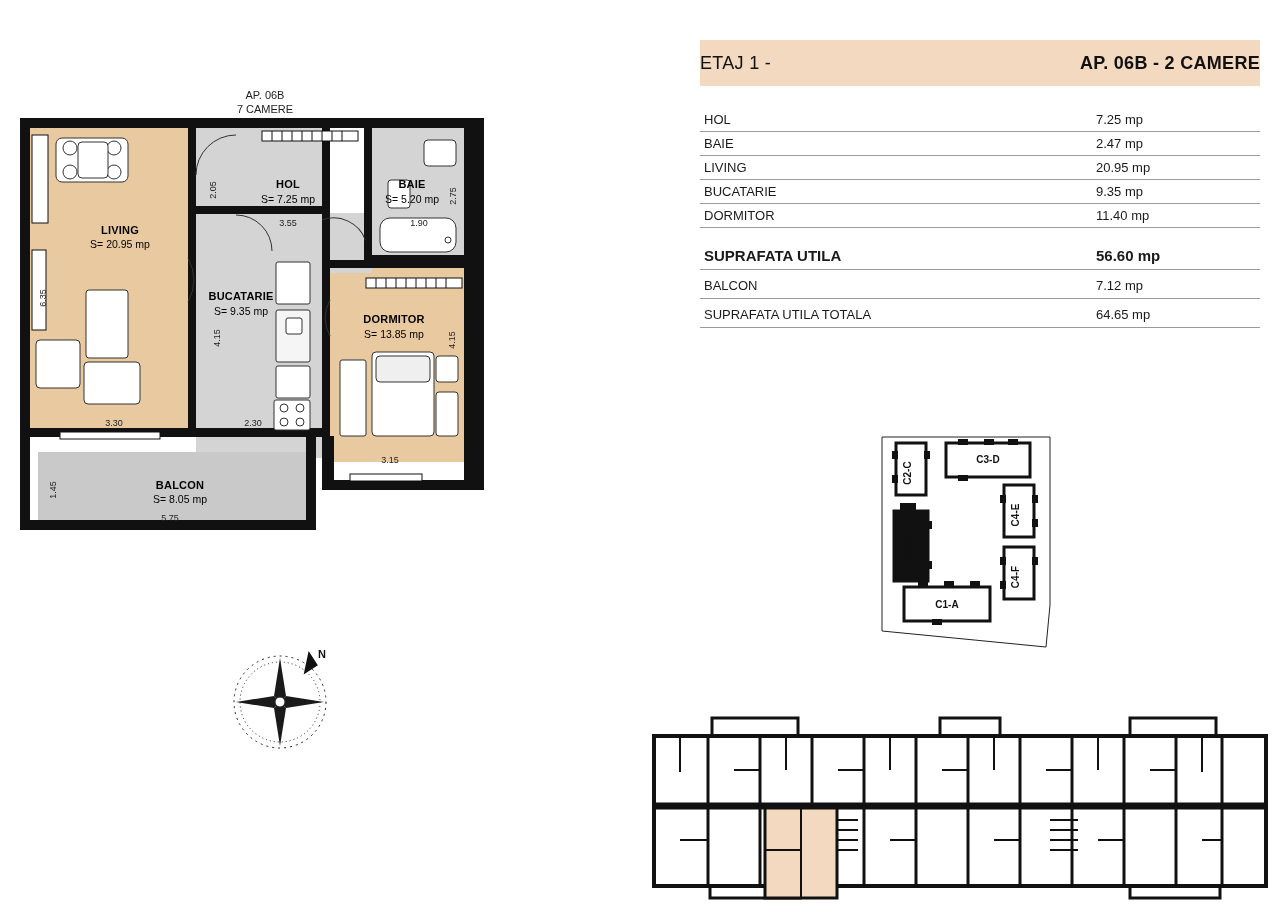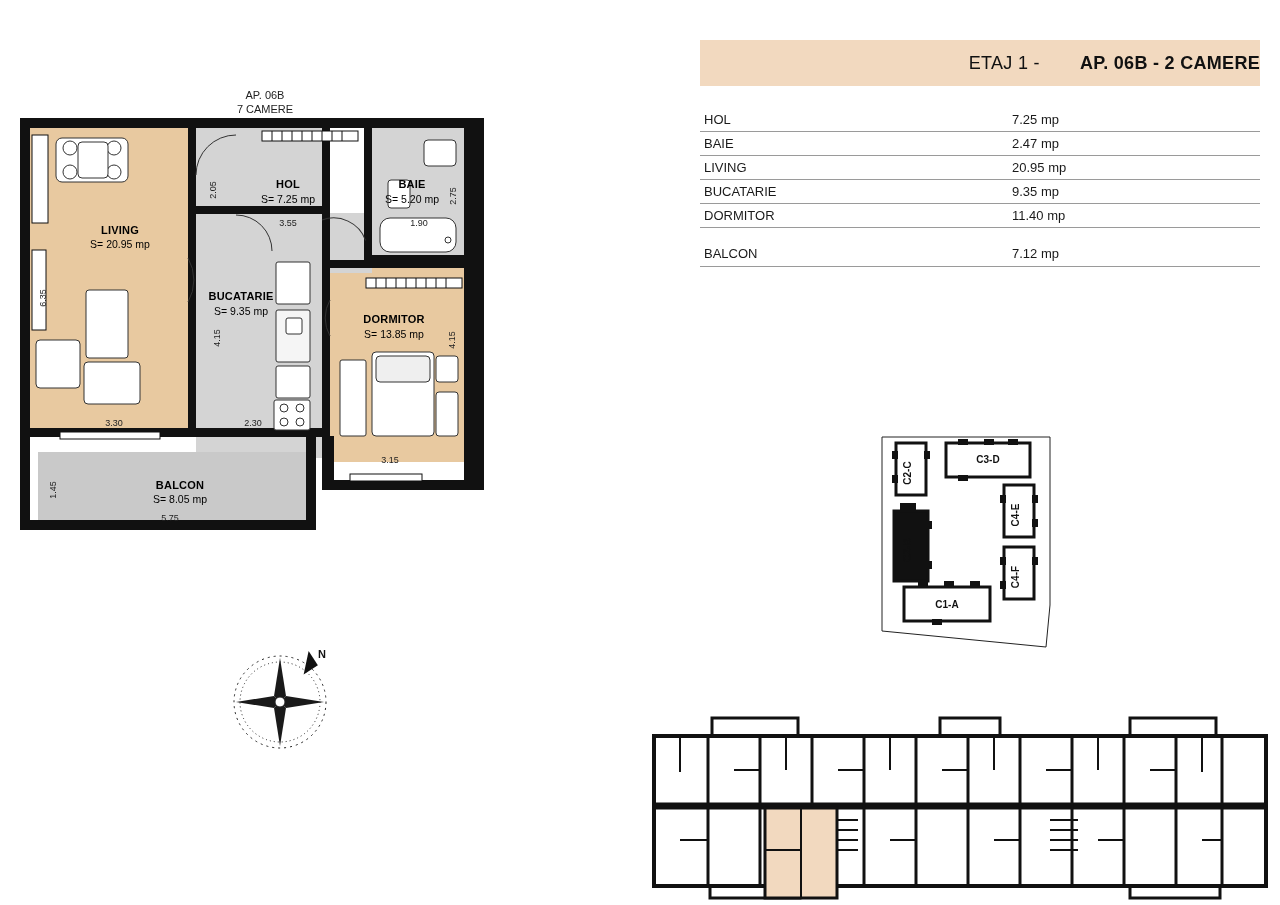--- a/index.html
+++ b/index.html
@@ -20,21 +20,21 @@
   .plan-svg { position:absolute; left:0; top:0; }
 
   .room-name { font-size:11px; font-weight:700; letter-spacing:.2px; }
   .room-area { font-size:10.5px; }
   .dim-text  { font-size:9px; fill:#222; }
 
   
   #info-panel { position:absolute; left:700px; top:40px; width:560px; }
   .title-bar {
     background:#f2d9bf; height:46px; display:flex; align-items:center;
-    justify-content:flex-end; font-size:18px; letter-spacing:.3px; color:#111;
+    justify-content:space-between; font-size:18px; letter-spacing:.3px; color:#111;
   }
   .title-bar .light { font-weight:400; }
   .title-bar .bold  { font-weight:700;margin-left:40px; }
 
   table.areas { width:100%; border-collapse:collapse; margin-top:22px; }
   table.areas td { font-size:13px; padding:4px 2px 4px 4px; border-bottom:1px solid #9a9a9a; }
   table.areas td.val { text-align:left; padding-right:6px; }
   table.areas tr.spacer td { border-bottom:none; height:10px; padding:0; }
   table.areas tr.total td { font-size:15px; font-weight:700; padding-top:9px; padding-bottom:5px; }
   table.areas tr.plain td { font-size:13px; padding-top:8px; padding-bottom:5px; }
@@ -251,23 +251,31 @@
         <td>BUCATARIE</td>
         <td class="val">9.35 mp</td>
       </tr>
       <tr>
         <td>DORMITOR</td>
         <td class="val">11.40 mp</td>
       </tr>
       <tr class="spacer">
           <td colspan="2"></td>
         </tr>
+      <tr class="total">
+        <td>SUPRAFATA UTILA</td>
+        <td class="val">56.60 mp</td>
+      </tr>
       <tr class="plain">
         <td>BALCON</td>
         <td class="val">7.12 mp</td>
+      </tr>
+      <tr class="plain">
+        <td>SUPRAFATA UTILA TOTALA</td>
+        <td class="val">64.65 mp</td>
       </tr>
     </tbody>
   </table>
 </div>
 
 <svg id="block-key" width="180" height="215" viewBox="0 0 180 215">
   <polygon points="2,2 170,2 170,170 166,212 2,196" fill="#ffffff" stroke="#222" stroke-width="1"></polygon>
 
   <g>
     <rect x="16" y="8" width="30" height="52" fill="#fff" stroke="#111" stroke-width="3"></rect>

